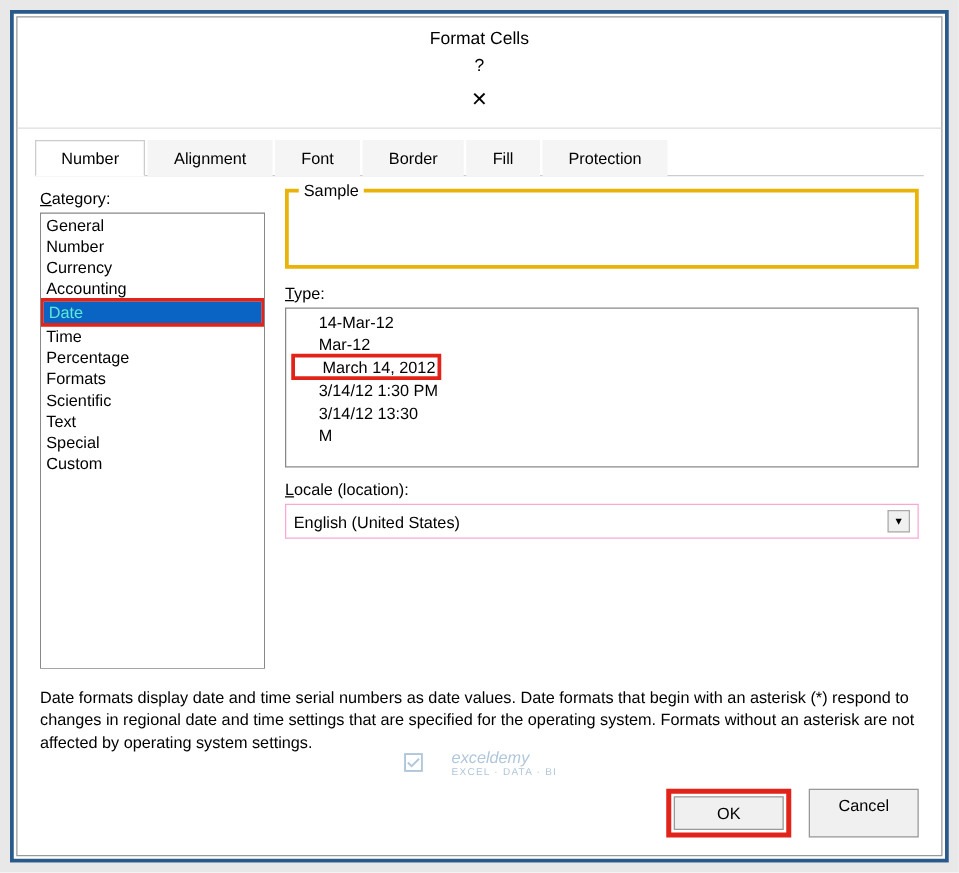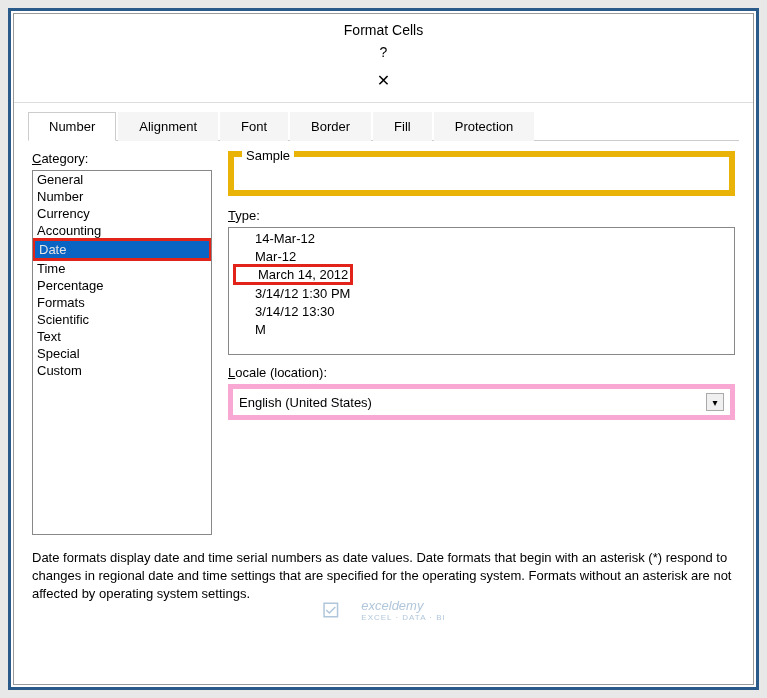--- a/index.html
+++ b/index.html
@@ -14,28 +14,28 @@
     .tab { padding: 6px 20px; border: 1px solid transparent; border-bottom: none; cursor: pointer; background: #f5f5f5; margin-right: 2px; position: relative; top: 1px; }
     .tab.active { background: #fff; border-color: #ccc; border-bottom: 1px solid #fff; }
     .content { flex: 1; padding: 10px 18px; display: flex; flex-direction: column; }
     .main-area { display: flex; gap: 16px; }
     .left-col { width: 180px; }
     .right-col { flex: 1; }
     .label { margin-bottom: 4px; }
     .label u { text-decoration: underline; }
     .listbox { border: 1px solid #888; height: 365px; overflow-y: scroll; background: #fff; }
     .listbox-item { padding: 1px 4px; cursor: pointer; }
-    .listbox-item.selected { background: #0a64c4; color: #e5e5e5; }
+    .listbox-item.selected { background: #0a64c4; color: #5eead4; }
     .highlight-red { border: 3px solid #e2231a; padding: 0; }
     .listbox .highlight-red { margin: -1px; }
-    .sample-group { border: 6px solid #eab308; padding: 16px 8px 12px 8px; position: relative; margin-bottom: 12px; height: 45px; }
+    .sample-group { border: 3px solid #eab308; padding: 16px 8px 12px 8px; position: relative; margin-bottom: 12px; height: 64px; }
     .sample-legend { position: absolute; top: -9px; left: 8px; background: #fff; padding: 0 4px; }
     .type-list { border: 1px solid #888; height: 128px; overflow-y: scroll; background: #fff; padding: 2px 4px; }
     .type-item { padding: 0 2px; cursor: pointer; line-height: 1.4; margin-left: 20px; }
-    .locale-select { width: 100%; border: 5px solid #f9a8d4; padding: 4px 6px; background: #fff; display: flex; align-items: center; justify-content: space-between; cursor: pointer; }
+    .locale-select { width: 100%; border: 1px solid #f9a8d4; padding: 4px 6px; background: #fff; display: flex; align-items: center; justify-content: space-between; cursor: pointer; }
     .select-arrow { border: 1px solid #aaa; width: 18px; height: 18px; display: flex; align-items: center; justify-content: center; background: #f0f0f0; font-size: 10px; }
     .description { margin-top: 14px; line-height: 1.4; font-size: 13px; }
     .btn-row { display: flex; justify-content: flex-end; gap: 14px; padding: 14px 18px; margin-top: auto; }
     .btn { min-width: 88px; padding: 5px 16px; border: 1px solid #999; background: #f0f0f0; cursor: pointer; text-align: center; }
     .btn-highlight { border: 4px solid #e2231a; padding: 2px; }
     .btn-highlight .btn { border-width: 1px; }
     .watermark { position: absolute; bottom: 62px; left: 50%; transform: translateX(-50%); color: #8faecb; font-size: 15px; font-style: italic; display: flex; align-items: center; gap: 22px; opacity: 0.7; }
     .watermark-icon { width: 18px; height: 18px; }
     .watermark small { display: block; font-size: 8px; letter-spacing: 1px; color: #8faecb; font-style: normal; }
     ::-webkit-scrollbar { width: 17px; }
@@ -116,14 +116,20 @@
     <svg class="watermark-icon" viewBox="0 0 24 24">
           <rect x="3" y="3" width="18" height="18" fill="none" stroke="#8faecb" stroke-width="2"></rect>
           <path d="M6 12 L10 16 L18 8" fill="none" stroke="#8faecb" stroke-width="2"></path>
         </svg>
     <div>
       <span>exceldemy</span>
       <small>EXCEL · DATA · BI</small>
     </div>
   </div>
 
+  <div class="btn-row">
+    <div class="btn-highlight">
+          <div class="btn">OK</div>
+        </div>
+    <div class="btn">Cancel</div>
+  </div>
 </div>
 </div>
 
 </body></html>

